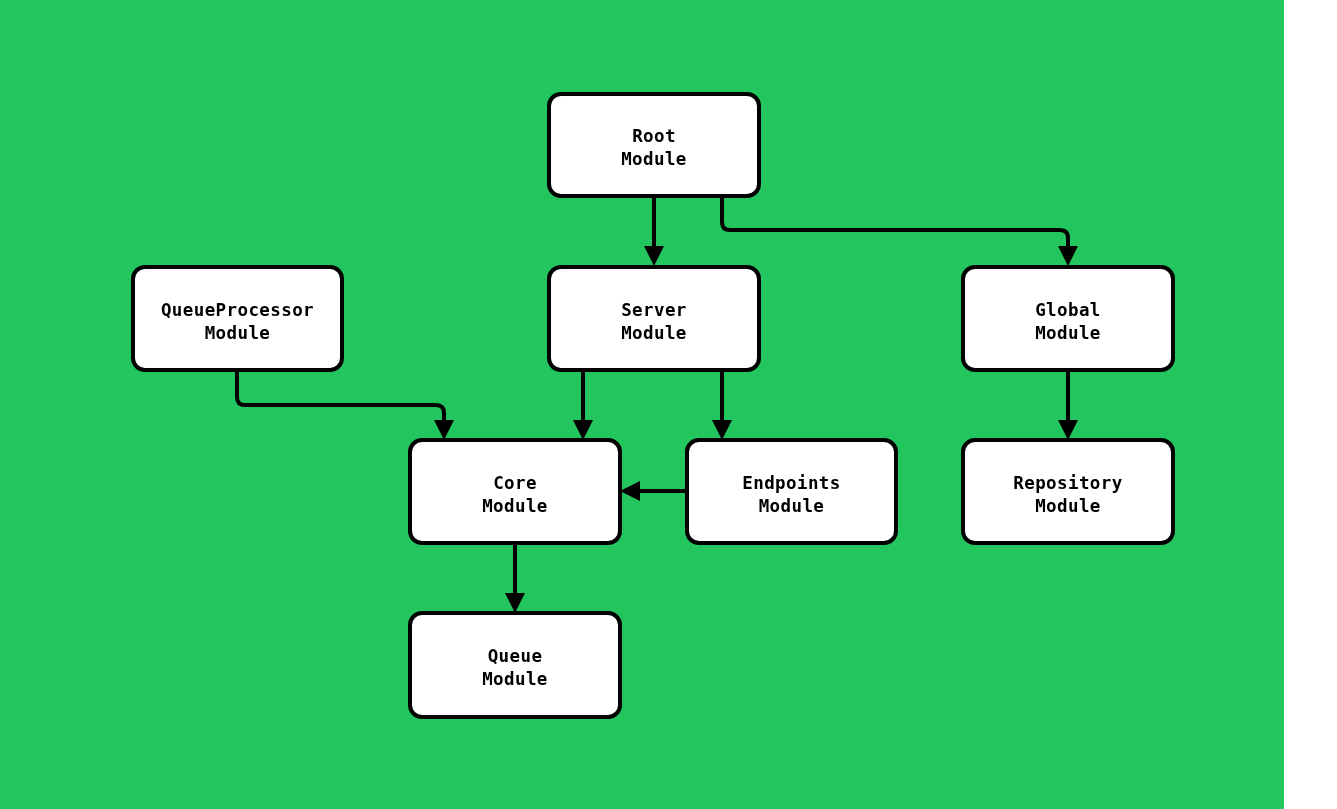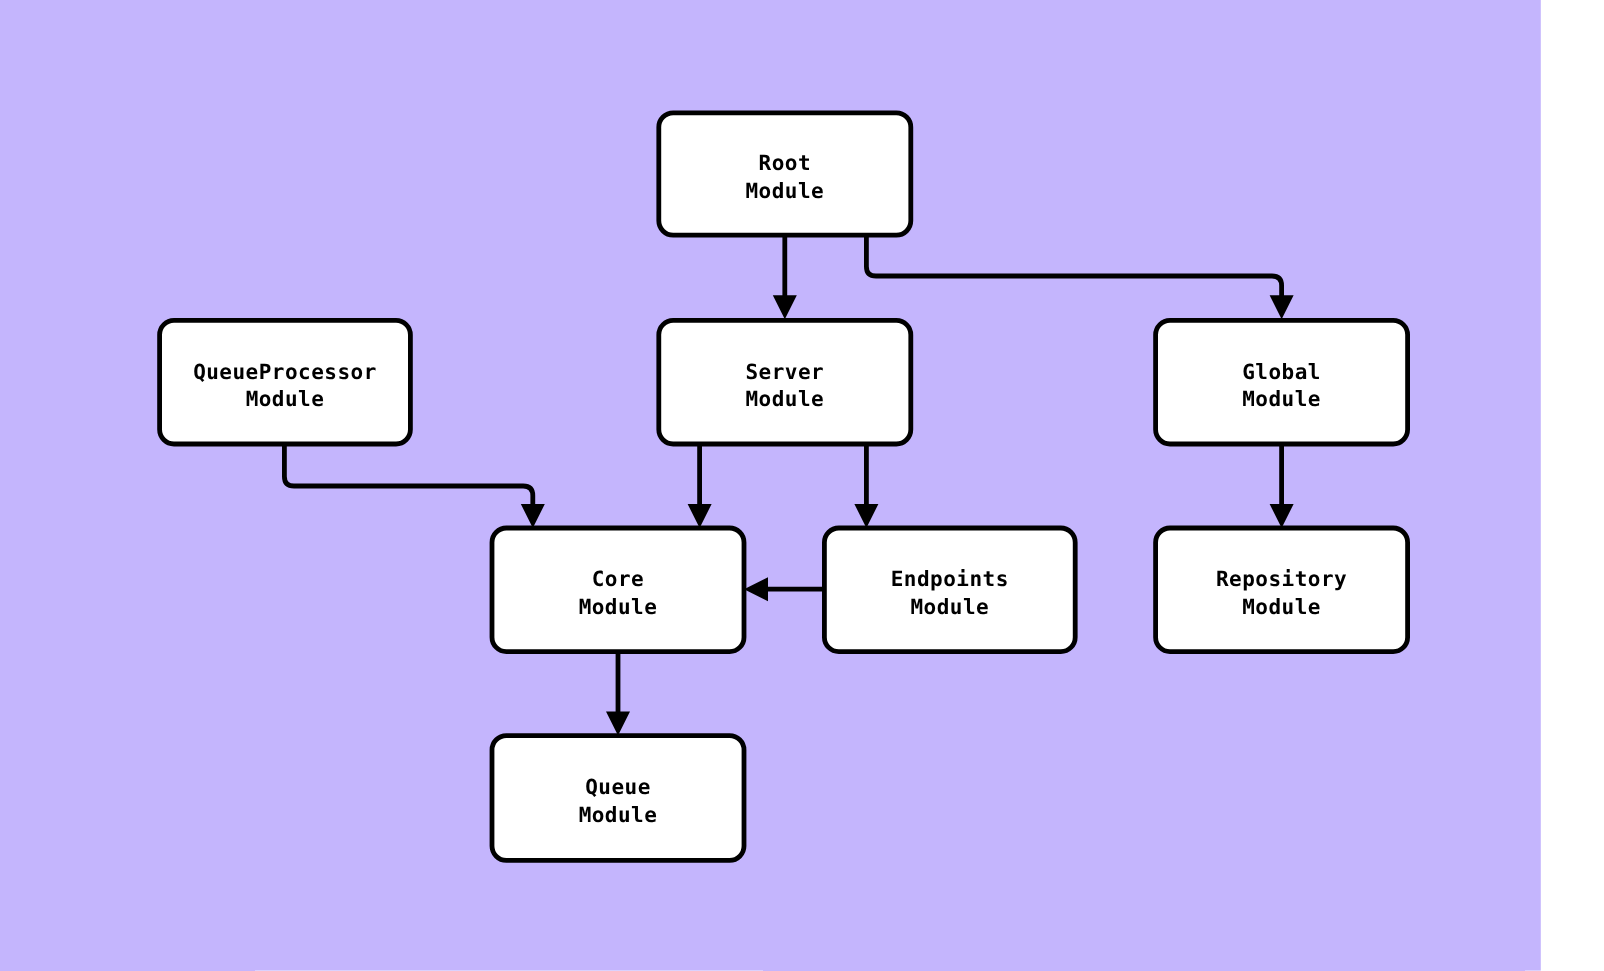--- a/index.html
+++ b/index.html
@@ -10,21 +10,21 @@
   body {
     width: 1337px;
     height: 809px;
     overflow: hidden;
     font-family: "DejaVu Sans Mono", "Liberation Mono", monospace;
   }
   #diagram-root {
     position: relative;
     width: 1284px;
     height: 809px;
-    background: #c4b5fd;
+    background: #22c55e;
   }
   svg#graph {
     position: absolute;
     top: 0;
     left: 0;
     width: 1337px;
     height: 809px;
     display: block;
   }
   .node-rect {

